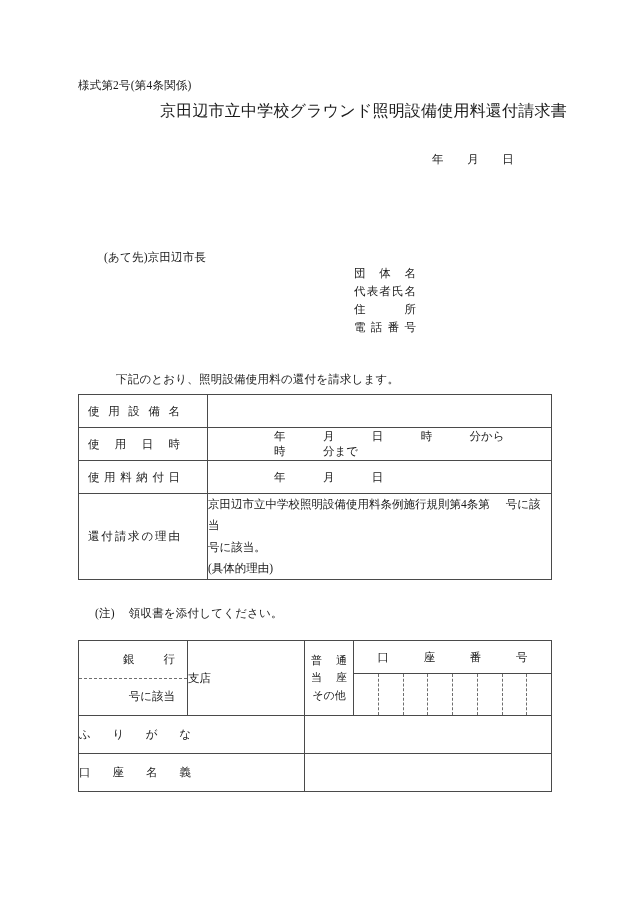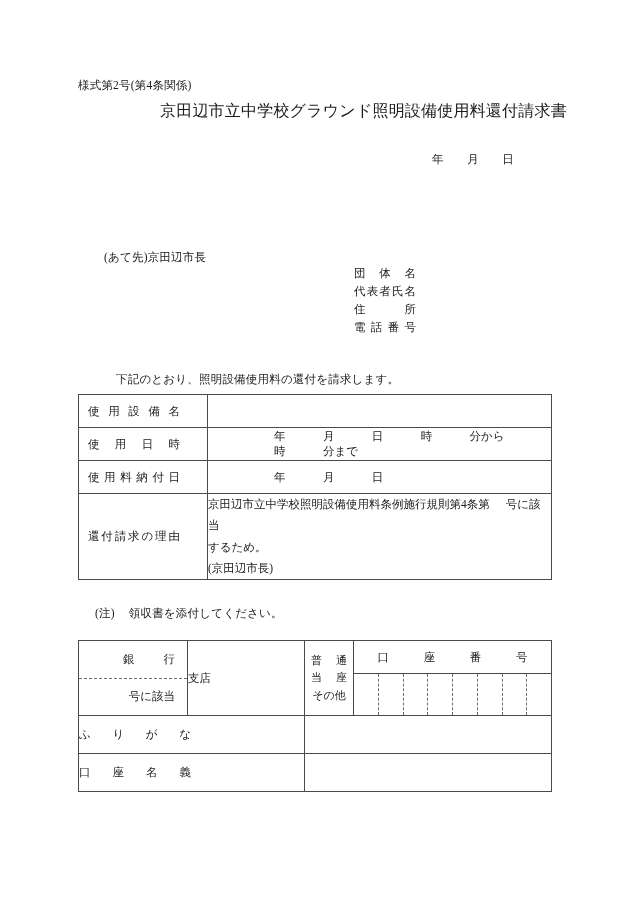--- a/index.html
+++ b/index.html
@@ -319,22 +319,22 @@
               <span>付</span>
               <span>請</span>
               <span>求</span>
               <span>の</span>
               <span>理</span>
               <span>由</span>
             </span>
         </td>
         <td id="reason-cell">
           <div class="l1"><span>京田辺市立中学校照明設備使用料条例施行規則第4条第</span><span class="gap"></span><span>号に該当</span></div>
-          <div>するため。</div>
-          <div>(京田辺市長)</div>
+          <div>号に該当。</div>
+          <div>(具体的理由)</div>
         </td>
       </tr>
     </tbody>
   </table>
 
   <div class="t" id="note-line">
     <span class="note-tag">(注)</span><span>領収書を添付してください。</span>
   </div>
 
   <table id="bank-table">

